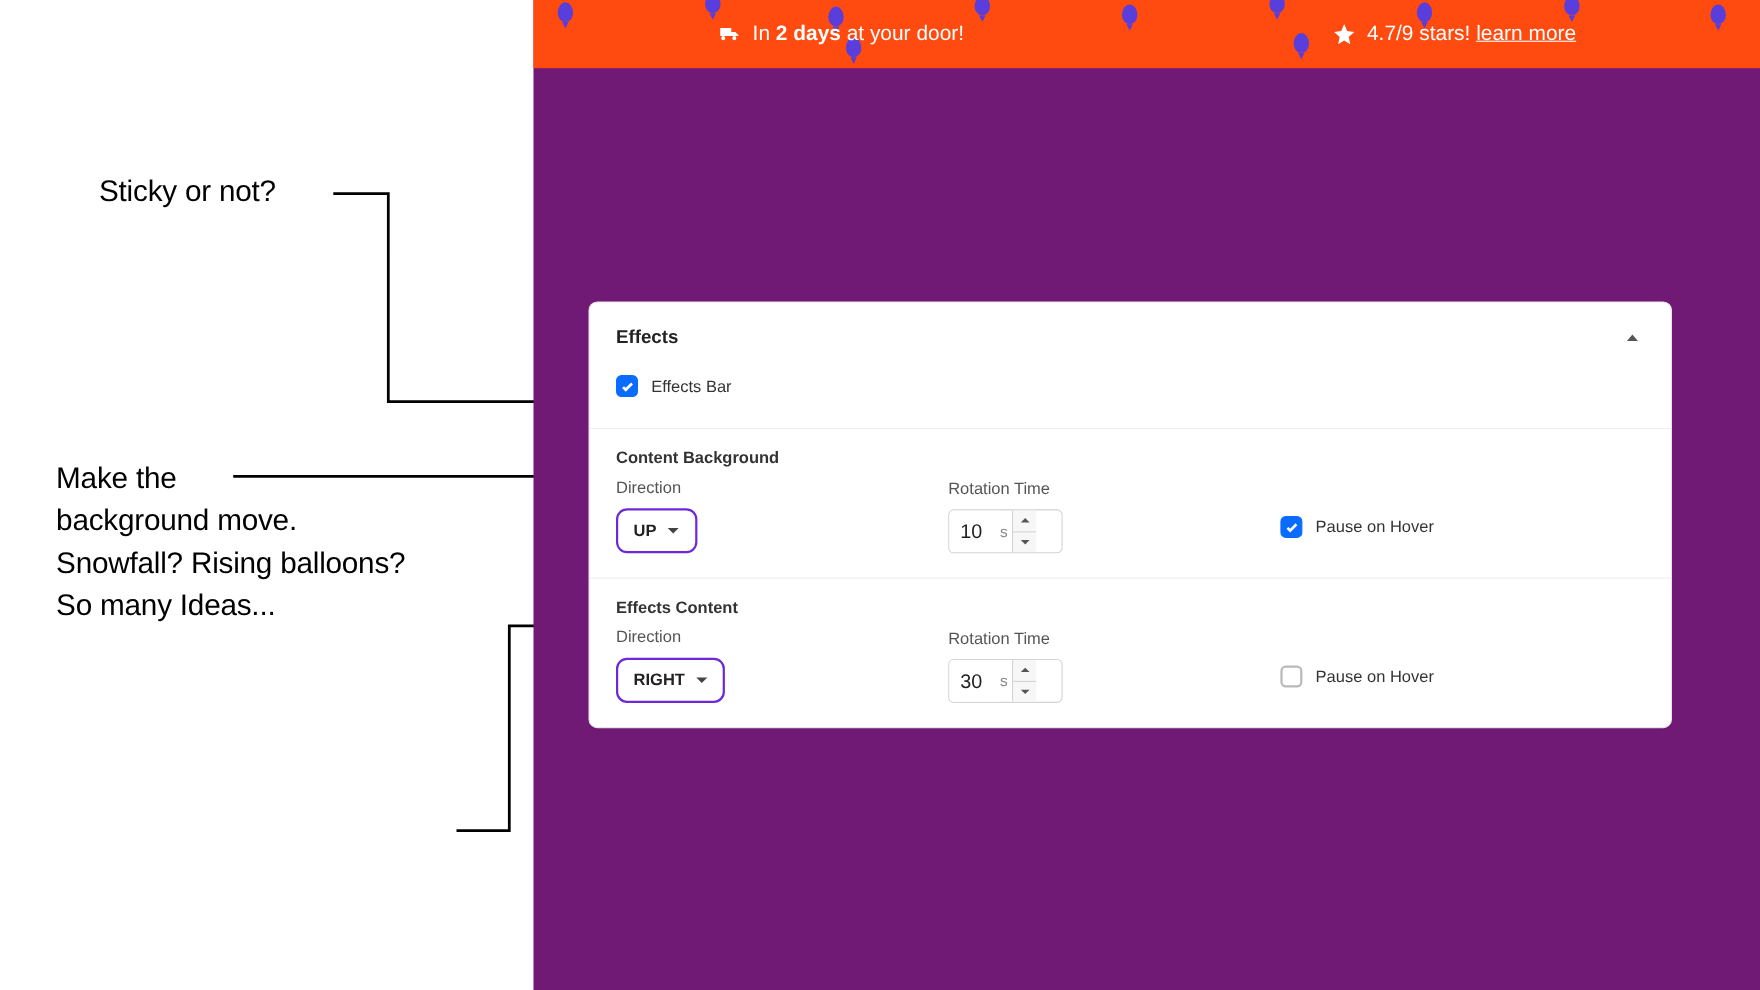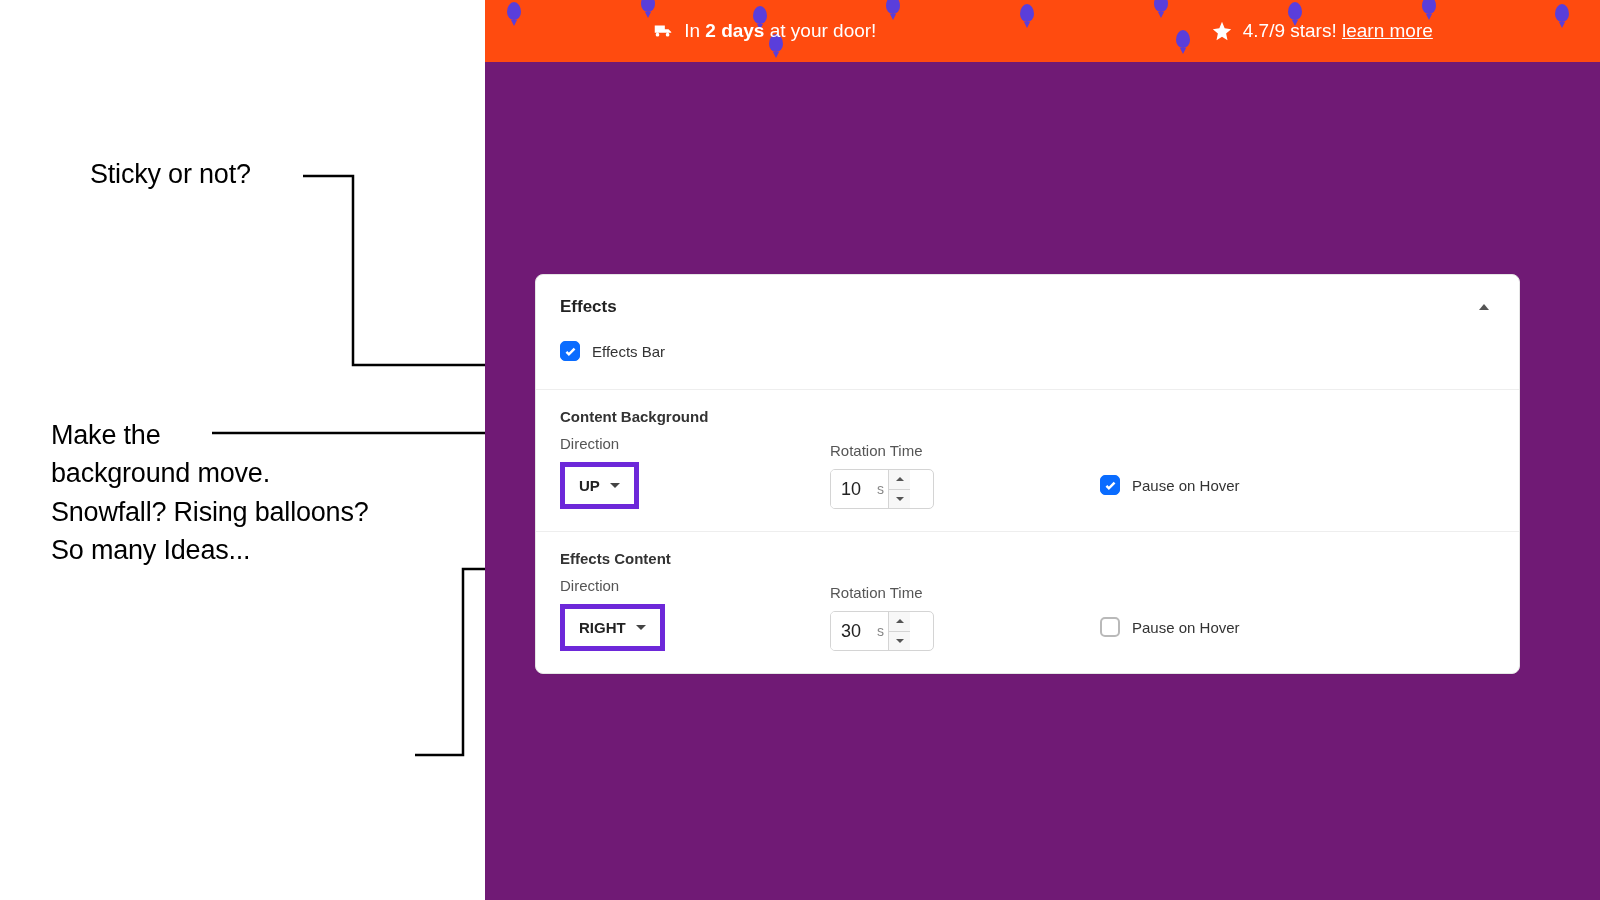--- a/index.html
+++ b/index.html
@@ -122,20 +122,21 @@
   }
 
   .row {
     border-top: 1px solid #eee;
     padding: 18px 24px 22px;
   }
   .row.first { border-top: none; padding-top: 4px;}
   .row-inner {
     display: flex;
     align-items: flex-end;
+    gap: 32px;
   }
   .check-row {
     display: flex;
     align-items: center;
     gap: 12px;
     padding-bottom: 6px;
   }
   .checkbox {
     width: 20px; height: 20px;
     border-radius: 5px;
@@ -154,22 +155,22 @@
     color: #333;
     margin-bottom: 10px;
   }
   .field-col { display: flex; flex-direction: column; }
   .field-label {
     font-size: 15px;
     color: #555;
     margin-bottom: 10px;
   }
   .select {
-    border: 5px solid #6d28d9;
-    border-radius: 0;
+    border: 2px solid #6d28d9;
+    border-radius: 10px;
     padding: 10px 14px;
     display: flex;
     align-items: center;
     gap: 10px;
     font-size: 15px;
     font-weight: 600;
     color: #222;
     cursor: pointer;
     min-width: 74px;
     background:#fff;

